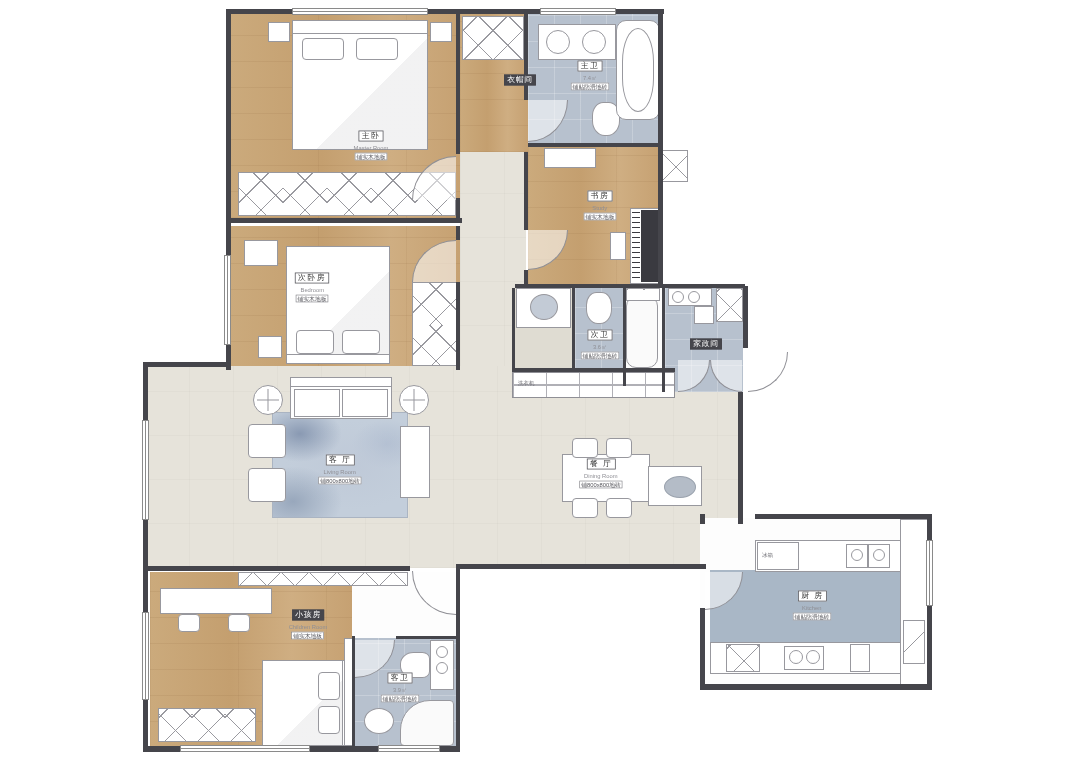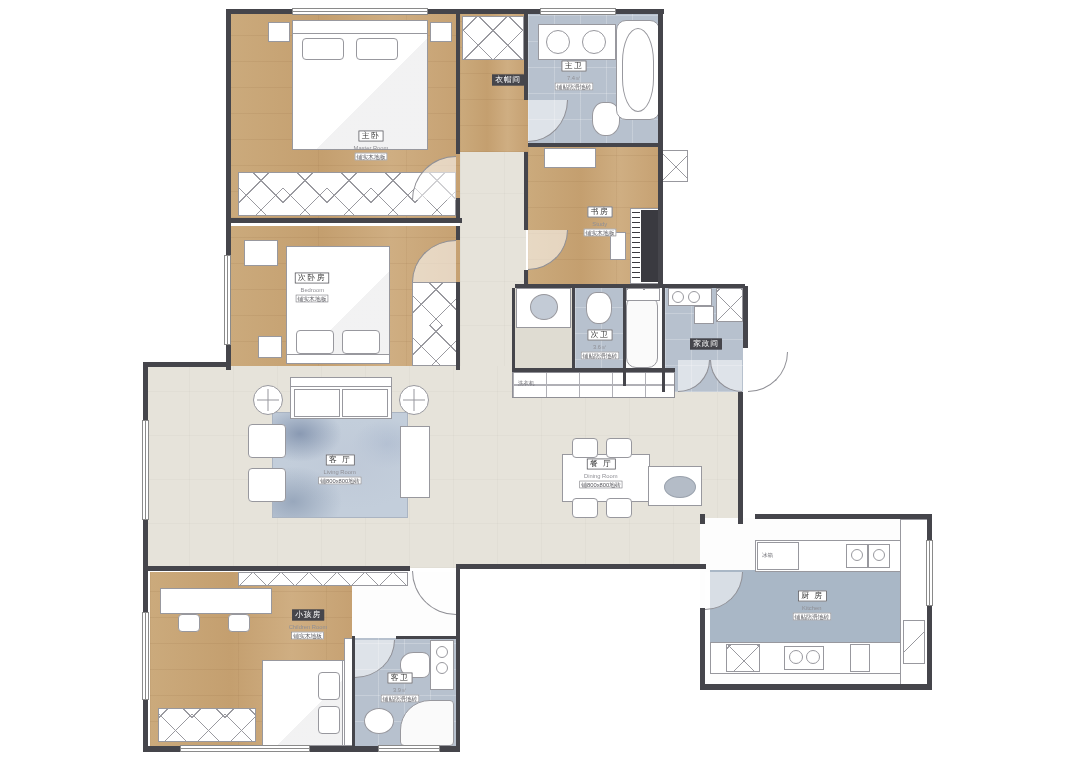--- a/index.html
+++ b/index.html
@@ -245,31 +245,31 @@
   <div class="abs hatch" style="left:344px;top:638px;width:10px;height:108px;background-size:10px 18px"></div>
 
   <div class="abs hatch" style="left:662px;top:150px;width:26px;height:32px;background-size:26px 32px"></div>
 
   <div class="rlabel" style="left:371px;top:146px">
     <span class="chip">主卧</span>
     <span class="en">Master Room</span>
     <span class="note">铺实木地板</span>
   </div>
 
-  <div class="rlabel" style="left:508px;top:80px">
+  <div class="rlabel" style="left:520px;top:80px">
     <span class="chip dark">衣帽间</span>
   </div>
 
-  <div class="rlabel" style="left:574px;top:76px">
+  <div class="rlabel" style="left:590px;top:76px">
     <span class="chip">主卫</span>
     <span class="en">7.4㎡</span>
     <span class="note">铺贴防滑地砖</span>
   </div>
 
-  <div class="rlabel" style="left:600px;top:222px">
+  <div class="rlabel" style="left:600px;top:206px">
     <span class="chip">书房</span>
     <span class="en">Study</span>
     <span class="note">铺实木地板</span>
   </div>
 
   <div class="rlabel" style="left:312px;top:288px">
     <span class="chip">次卧房</span>
     <span class="en">Bedroom</span>
     <span class="note">铺实木地板</span>
   </div>

